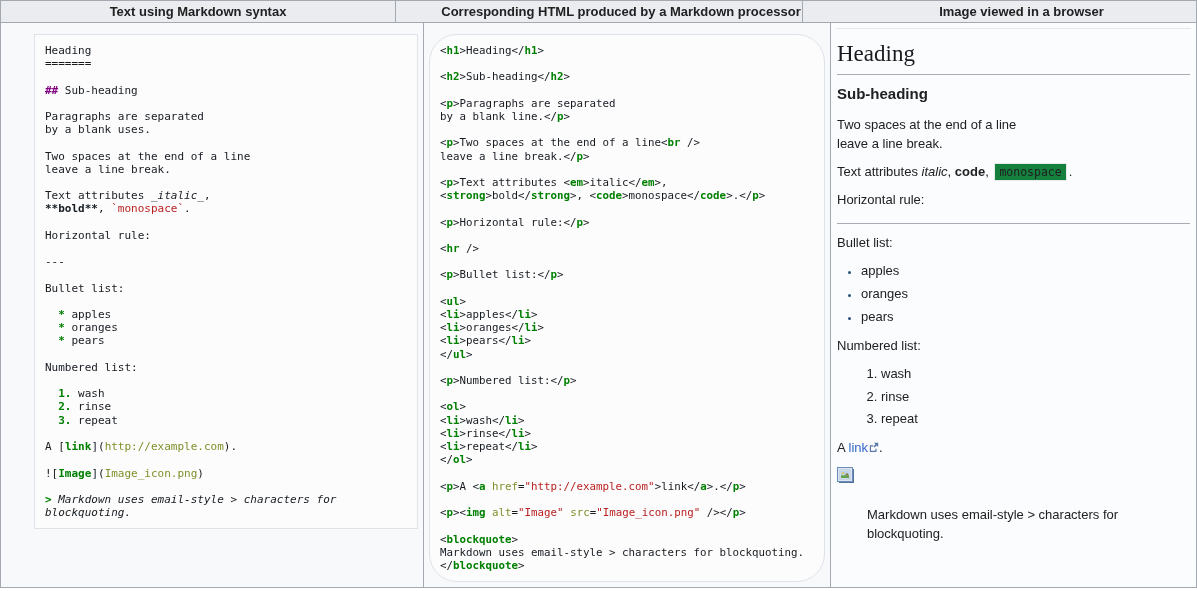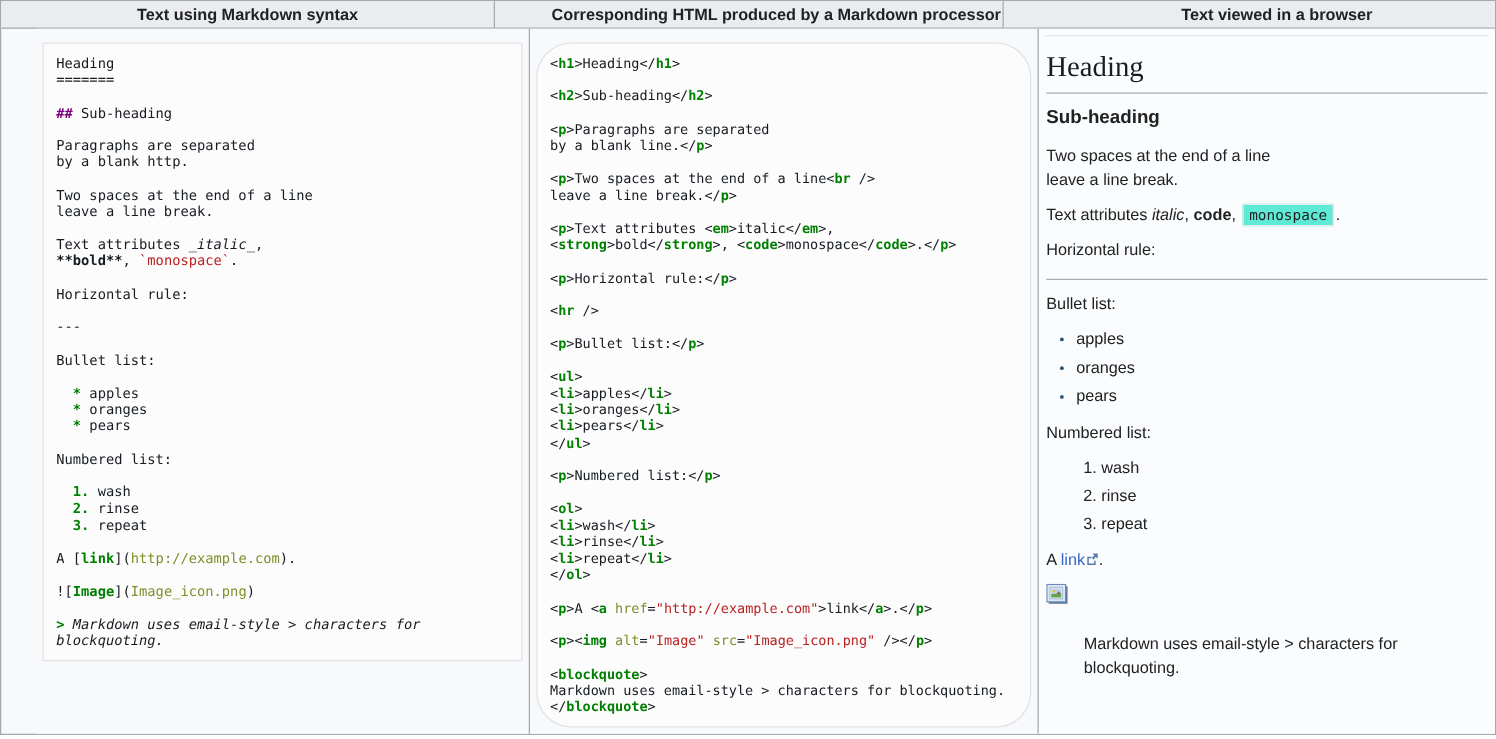--- a/index.html
+++ b/index.html
@@ -81,21 +81,21 @@
     padding:1px 0 4px 0;margin:0 0 8px 0;
     border-bottom:1px solid #a7adb5;
   }
   .bv-h2{font-size:15px;font-weight:bold;margin:0 0 11px 0;}
   .bv-p{margin:0 0 9px 0;}
   .bv-italic{font-style:italic;}
   .bv-bold{font-weight:bold;}
   .bv-code{
     font-family:"DejaVu Sans Mono","Liberation Mono",monospace;
     font-size:11.5px;
-    background:#5eead4;
+    background:#15803d;
     border:1px solid #e6e9ed;
     padding:1px 4px;
     margin:0 2px;
   }
   .bv-hr{border:none;border-top:1px solid #a7adb5;margin:14px 0 10px 0;}
   .bv-ul{margin:0 0 10px 0;padding-left:24px;list-style:disc;}
   .bv-ul li{margin-bottom:4px;}
   .bv-ul li::marker{color:#29527a;font-size:11px;}
   .bv-ol{margin:0 0 10px 0;padding-left:44px;}
   .bv-ol li{margin-bottom:4px;}
@@ -110,35 +110,35 @@
 <div class="comparison-table">
 
   <div class="header-row">
     <div class="header-cell hc1">
       <span>Text using Markdown syntax</span>
     </div>
     <div class="header-cell hc2">
       <span>Corresponding HTML produced by a Markdown processor</span>
     </div>
     <div class="header-cell hc3">
-      <span>Text viewed in a browser</span>
+      <span>Image viewed in a browser</span>
     </div>
   </div>
 
   <div class="body-row">
 
     <div class="cell c1">
       <div class="code-panel">
           <div class="code-line"><span class="tok-pl">Heading</span></div>
           <div class="code-line"><span class="tok-pl">=======</span></div>
           <div class="code-line">&nbsp;</div>
           <div class="code-line"><span class="tok-hd">##</span><span class="tok-pl"> Sub-heading</span></div>
           <div class="code-line">&nbsp;</div>
           <div class="code-line"><span class="tok-pl">Paragraphs are separated</span></div>
-          <div class="code-line"><span class="tok-pl">by a blank http.</span></div>
+          <div class="code-line"><span class="tok-pl">by a blank uses.</span></div>
           <div class="code-line">&nbsp;</div>
           <div class="code-line"><span class="tok-pl">Two spaces at the end of a line</span></div>
           <div class="code-line"><span class="tok-pl">leave a line break.</span></div>
           <div class="code-line">&nbsp;</div>
           <div class="code-line"><span class="tok-pl">Text attributes </span><span class="tok-em">_italic_</span><span class="tok-pl">,</span></div>
           <div class="code-line"><span class="tok-b">**bold**</span><span class="tok-pl">, </span><span class="tok-red">`monospace`</span><span class="tok-pl">.</span></div>
           <div class="code-line">&nbsp;</div>
           <div class="code-line"><span class="tok-pl">Horizontal rule:</span></div>
           <div class="code-line">&nbsp;</div>
           <div class="code-line"><span class="tok-pl">---</span></div>

